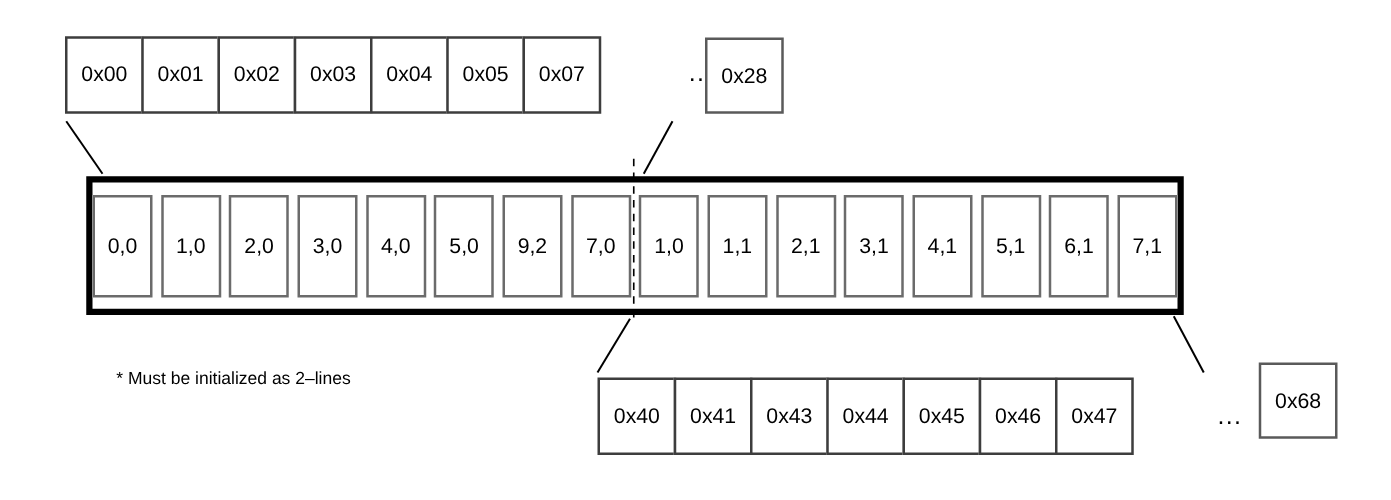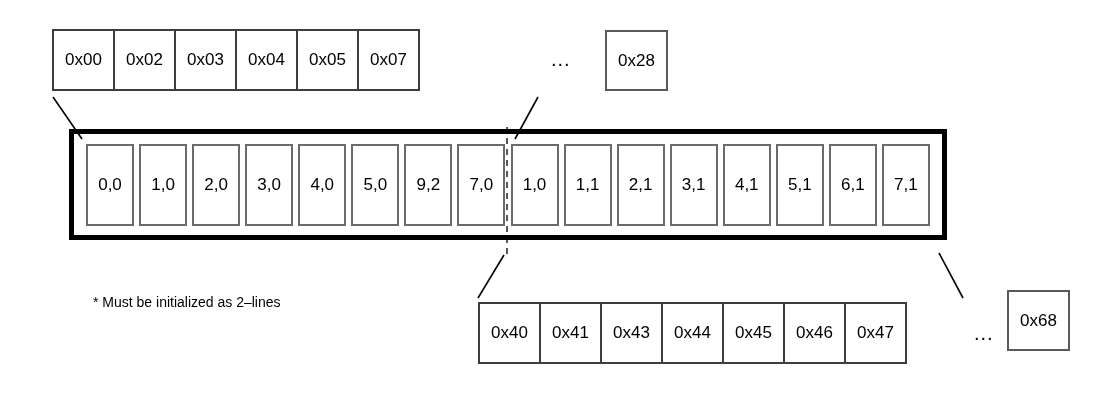--- a/index.html
+++ b/index.html
@@ -30,30 +30,30 @@
   .ellipsis-bottom { left: 974px; top: 322px; }
   .single-box {
     position: absolute;
     width: 63px; height: 61px;
     border: 2px solid #5a5a5a;
     box-sizing: border-box;
     display: flex; align-items: center; justify-content: center;
     font-size: 17px;
     background: #fff;
   }
-  .single-box-top { left: 605px; top: 30px; }
+  .single-box-top { left: 564px; top: 30px; }
   .single-box-bottom { left: 1007px; top: 290px; }
   .cache-container {
     position: absolute;
-    left: 69px; top: 129px;
+    left: 69px; top: 141px;
     width: 878px; height: 111px;
     border: 5px solid #000;
     box-sizing: border-box;
     display: flex; align-items: center; justify-content: space-between;
-    padding: 0 12px;
+    padding: 0 0;
     background: #fff;
   }
   .cache-cell {
     width: 48px; height: 82px;
     border: 2px solid #6b6b6b;
     box-sizing: border-box;
     display: flex; align-items: center; justify-content: center;
     font-size: 17px;
     background: #fff;
     flex: 0 0 auto;
@@ -69,20 +69,21 @@
     pointer-events: none;
   }
 </style>
 </head>
 <body>
 
 <div class="canvas">
 
   <div class="strip top-strip">
     <div class="cell">0x00</div>
+    <div class="cell">0x01</div>
     <div class="cell">0x02</div>
     <div class="cell">0x03</div>
     <div class="cell">0x04</div>
     <div class="cell">0x05</div>
     <div class="cell">0x07</div>
   </div>
   <div class="ellipsis ellipsis-top">...</div>
   <div class="single-box single-box-top">0x28</div>
 
   <div class="cache-container">

